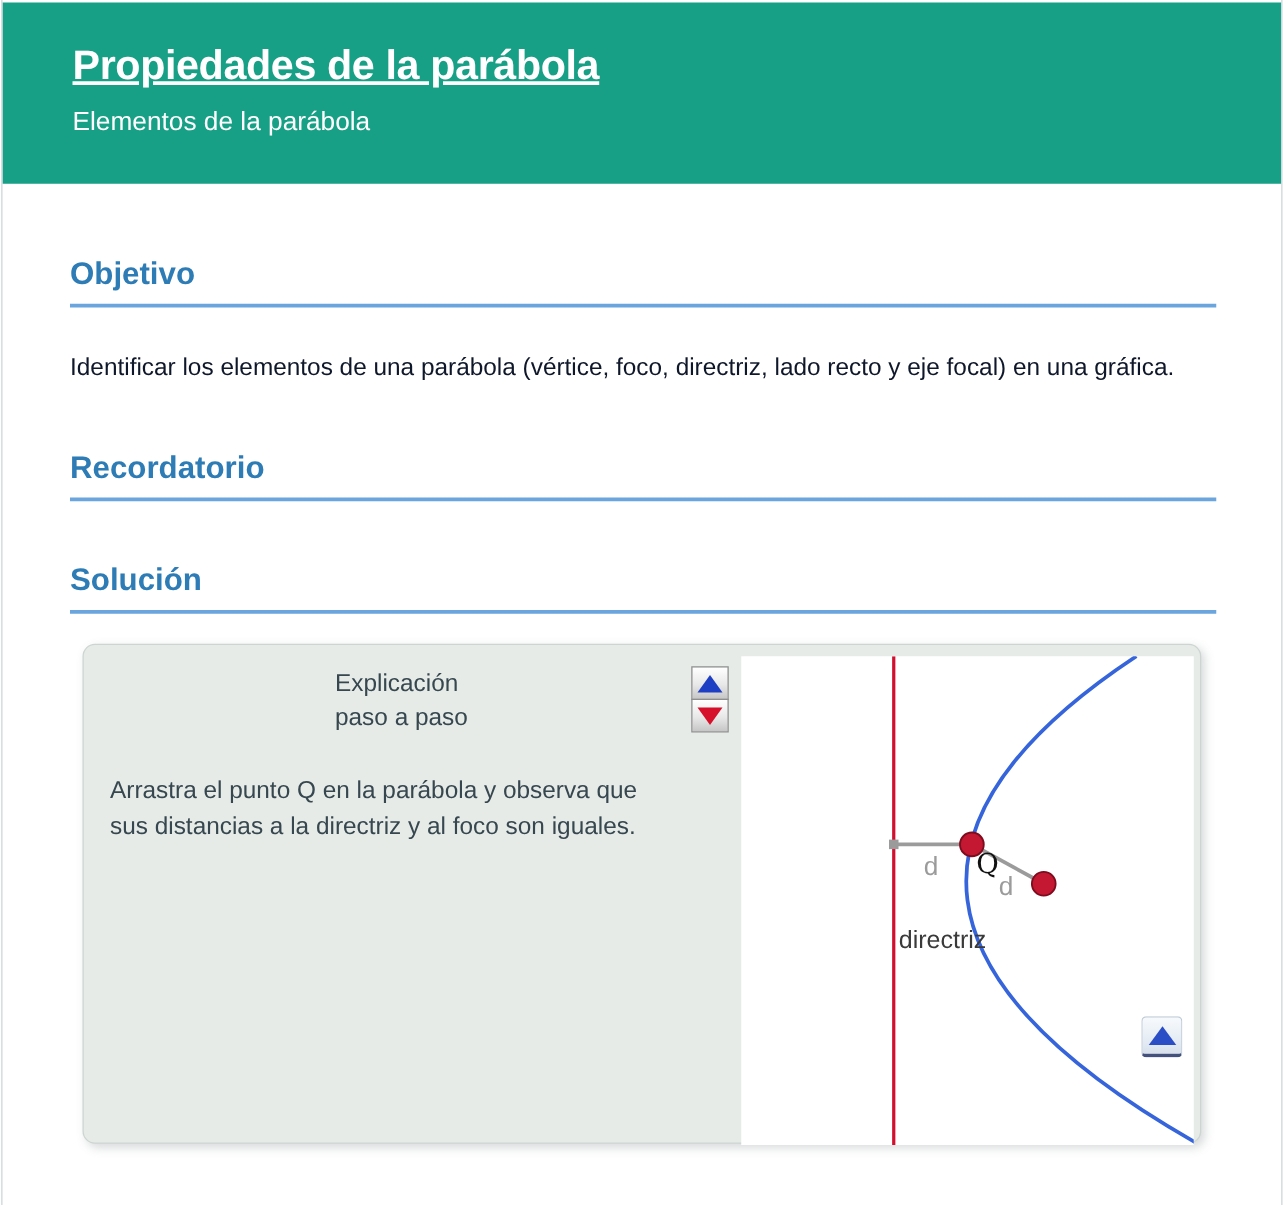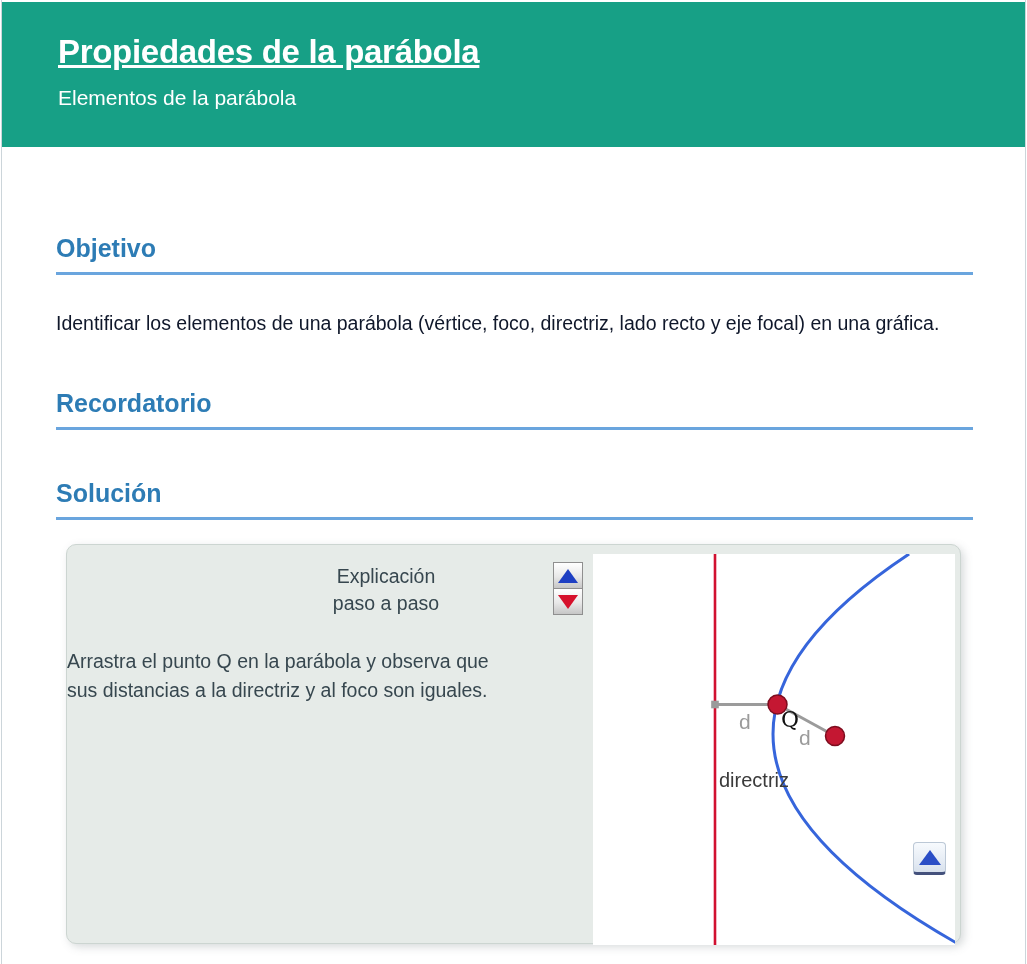--- a/index.html
+++ b/index.html
@@ -22,54 +22,54 @@
   .subtitle { margin:13px 0 0; font-size:21px; line-height:26px; color:#ffffff; }
 
   
   main { padding:0 54px 0 56px; }
   h2 {
     margin:0; font-size:25px; line-height:30px; font-weight:bold;
     color:var(--heading-text,#2d7cb5);
     border-bottom:3px solid var(--heading-underline,#6aa5de);
     padding-bottom:9px;
   }
-  #h-objetivo { margin-top:86px; }
+  #h-objetivo { margin-top:57px; }
   #h-recordatorio { margin-top:50px; }
   #h-solucion { margin-top:48px; }
   p.body {
     margin:33px 0 0; font-size:19.5px; line-height:30px;
     color:#0f172a; text-align:justify;
   }
   .math-f { font-family:"DejaVu Serif", serif; font-style:italic; font-size:21px; }
 
   
   .applet {
     position:relative; margin:24px 0 0 10px;
     width:895px; height:400px; box-sizing:border-box;
     background:var(--applet-bg,#e6ebe8);
     border:1px solid #ccd5d1; border-radius:10px;
     box-shadow:3px 3px 8px rgba(100,110,115,.25);
   }
   .explanation {
-    position:absolute; top:18px; right:424px; width:300px;
-    text-align:center; font-size:19.5px; line-height:27px; color:#37474f;
+    position:absolute; top:18px; right:392px; width:300px;
+    text-align:left; font-size:19.5px; line-height:27px; color:#37474f;
   }
   .steppers { position:absolute; top:17px; left:486px; width:30px; }
   .step-btn {
     width:30px; height:27px; box-sizing:border-box;
     background:linear-gradient(180deg,#ffffff 0%,#e8e8e8 55%,#c6c6c6 100%);
     border:1px solid #8f8f8f;
     display:flex; align-items:center; justify-content:center;
     padding:0; cursor:pointer;
   }
   .step-btn.down { margin-top:-1px; }
   .tri-up   { width:0; height:0; border-left:10px solid transparent; border-right:10px solid transparent; border-bottom:14px solid #1e3fc3; }
   .tri-down { width:0; height:0; border-left:10px solid transparent; border-right:10px solid transparent; border-top:14px solid #d6102b; }
   .instruction {
-    position:absolute; top:102px; left:0; width:480px;
+    position:absolute; top:102px; left:21px; width:480px;
     font-size:19.5px; line-height:29px; color:#37474f;
   }
 
   
   .graph {
     position:absolute; top:9px; left:526px; width:362px; height:391px;
     background:#ffffff;
   }
   .graph svg { position:absolute; top:0; left:0; }
   .directrix-line { stroke:var(--directrix-red,#d11030); stroke-width:2.6; }

